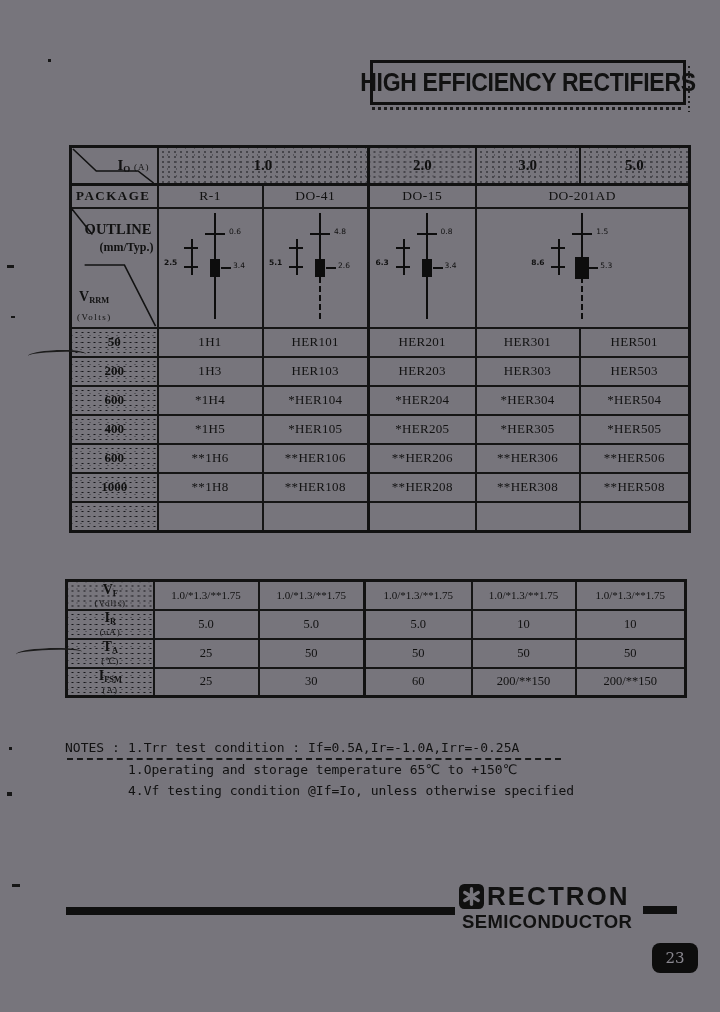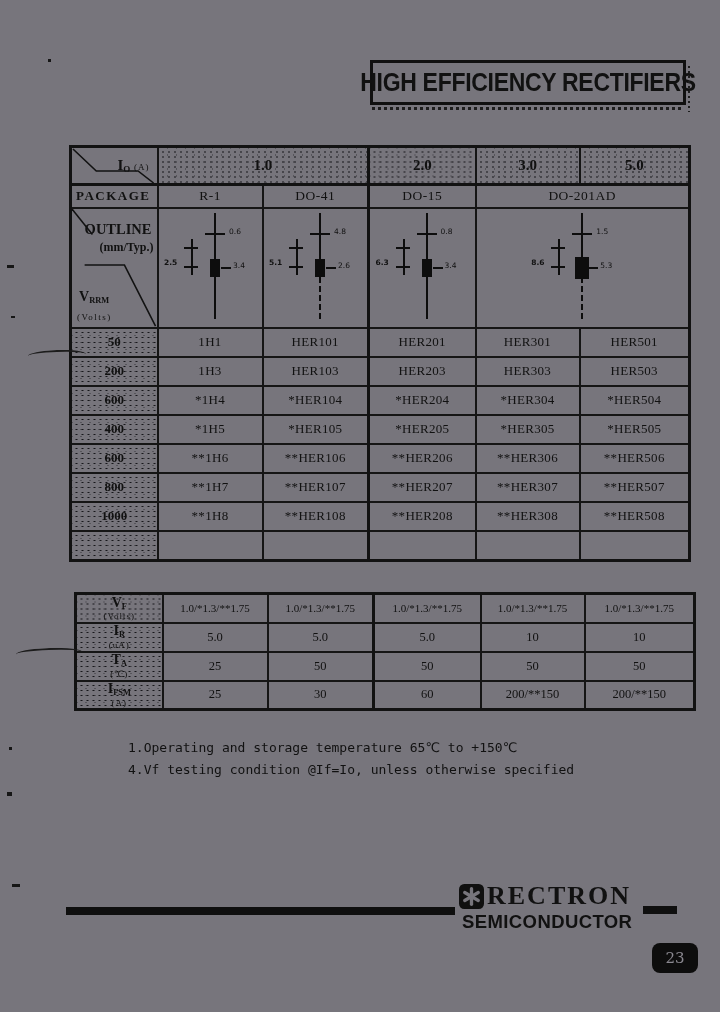--- a/index.html
+++ b/index.html
@@ -15,21 +15,21 @@
     background:repeating-linear-gradient(90deg,#1d1d1d 0 3px,transparent 3px 6px);}
   .title-side{position:absolute;left:688px;top:66px;width:2px;height:46px;
     background:repeating-linear-gradient(180deg,#1d1d1d 0 2px,transparent 2px 5px);}
 
   
   table.tbl{position:absolute;border-collapse:collapse;table-layout:fixed;width:619px;
     border:3px solid #121212;}
   .tbl td{border:2px solid #151515;text-align:center;vertical-align:middle;
     padding:0;font-size:13px;overflow:hidden;}
   .tbl1{left:69px;top:145px;border-bottom:2px dashed #151515;}
-  .tbl2{left:65px;top:592px;border-bottom:2px dashed #151515;margin-left:9px;}
+  .tbl2{left:65px;top:579px;border-bottom:2px dashed #151515;}
   td.thickL{border-left:3px solid #121212;text-align:center;}
   tr.dash td{border-bottom:2px dashed #151515;}
   .tbl1 tr.r-io{height:38px}.tbl1 tr.r-pkg{height:23px}.tbl1 tr.r-out{height:120px}
   .tbl1 tr.r-part{height:29px}.tbl1 tr.r-empty{height:30px}
   .tbl2 tr{height:29px}
 
   .stipple{background-image:
       radial-gradient(circle, rgba(18,18,22,.95) .7px, transparent .95px),
       radial-gradient(circle, rgba(18,18,22,.65) .6px, transparent .85px);
     background-size:6px 5px,9px 7px;background-position:1px 1px,4px 3px;}
@@ -82,21 +82,21 @@
     font-family:"DejaVu Sans Mono","DejaVu Sans",monospace;font-size:13px;}
   .note-line{position:relative;height:21.5px;white-space:nowrap;}
   .note-label{display:inline-block;width:63px;}
   .note-ind{padding-left:63px;}
   .note-dash{position:absolute;left:2px;top:18px;width:494px;border-top:2px dashed #181818;}
 
   
   .bar-l{position:absolute;left:66px;top:907px;width:389px;height:8px;background:#0f0f0f;}
   .bar-r{position:absolute;left:643px;top:906px;width:34px;height:8px;background:#0f0f0f;}
   .logo-icon{position:absolute;left:459px;top:884px;}
-  .brand-name{position:absolute;left:487px;top:881px;font-family:Liberation Serif, serif;
+  .brand-name{position:absolute;left:487px;top:881px;font-family:Liberation Sans, sans-serif;
     font-weight:700;font-size:26px;letter-spacing:2px;}
   .brand-sub{position:absolute;left:462px;top:911px;font-family:"Liberation Sans",sans-serif;
     font-weight:700;font-size:18.5px;letter-spacing:.4px;}
   .page-badge{position:absolute;left:652px;top:943px;width:46px;height:30px;background:#0d0d0d;
     border-radius:8px;display:flex;align-items:center;justify-content:center;
     color:#8a8890;font-size:15px;font-family:"DejaVu Serif",serif;}
 
   
   .spk{position:absolute;background:#161616;}
   .arc{position:absolute;border-top:2px solid #1c1c1c;border-radius:50%;height:8px;}
@@ -219,28 +219,20 @@
       <td class="part">*HER505</td>
     </tr>
     <tr class="r-part">
       <td class="vrrm stipple">600</td>
       <td class="part">**1H6</td>
       <td class="part">**HER106</td>
       <td class="part thickL">**HER206</td>
       <td class="part">**HER306</td>
       <td class="part">**HER506</td>
     </tr>
-    <tr class="r-part dash">
-      <td class="vrrm stipple">800</td>
-      <td class="part">**1H7</td>
-      <td class="part">**HER107</td>
-      <td class="part thickL">**HER207</td>
-      <td class="part">**HER307</td>
-      <td class="part">**HER507</td>
-    </tr>
     <tr class="r-part">
       <td class="vrrm stipple">1000</td>
       <td class="part">**1H8</td>
       <td class="part">**HER108</td>
       <td class="part thickL">**HER208</td>
       <td class="part">**HER308</td>
       <td class="part">**HER508</td>
     </tr>
     <tr class="r-empty">
       <td class="stipple"></td>
@@ -304,20 +296,24 @@
       <td class="spec-val">25</td>
       <td class="spec-val">30</td>
       <td class="spec-val thickL">60</td>
       <td class="spec-val">200/**150</td>
       <td class="spec-val">200/**150</td>
     </tr>
   </tbody>
     </table>
 
   <div class="notes">
+    <div class="note-line">
+      <span class="note-label">NOTES :</span><span>1.Trr test condition : If=0.5A,Ir=-1.0A,Irr=-0.25A</span>
+      <span class="note-dash"></span>
+    </div>
     <div class="note-line note-ind">
       <span>1.Operating and storage temperature  65℃ to +150℃</span>
     </div>
     <div class="note-line note-ind">
       <span>4.Vf testing condition @If=Io, unless otherwise specified</span>
     </div>
   </div>
 
   <div class="bar-l"></div>
   <div class="bar-r"></div>

